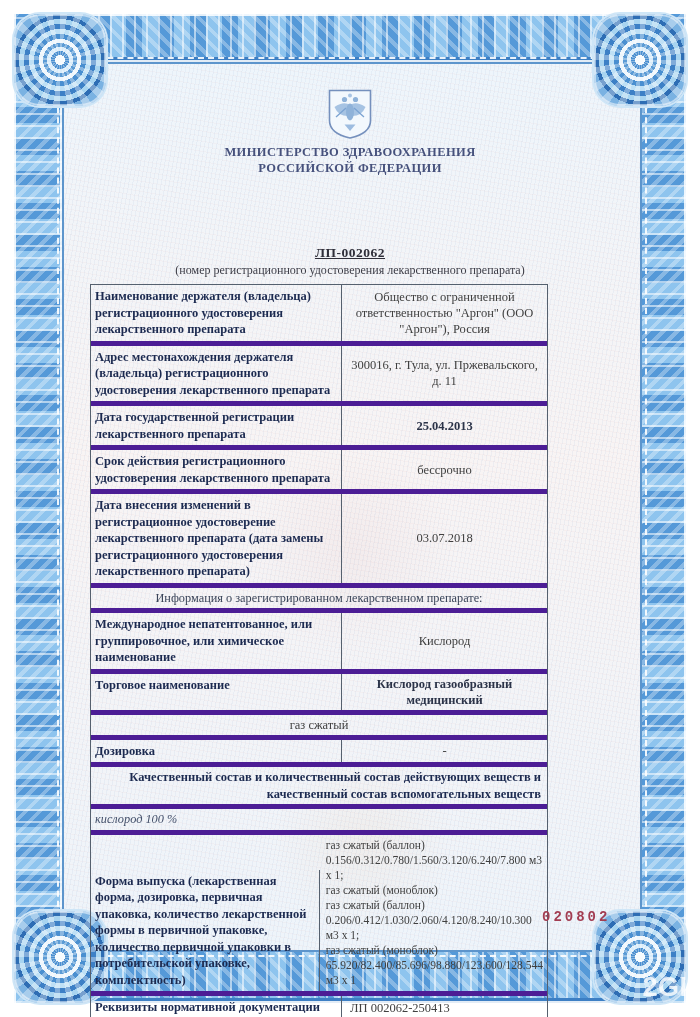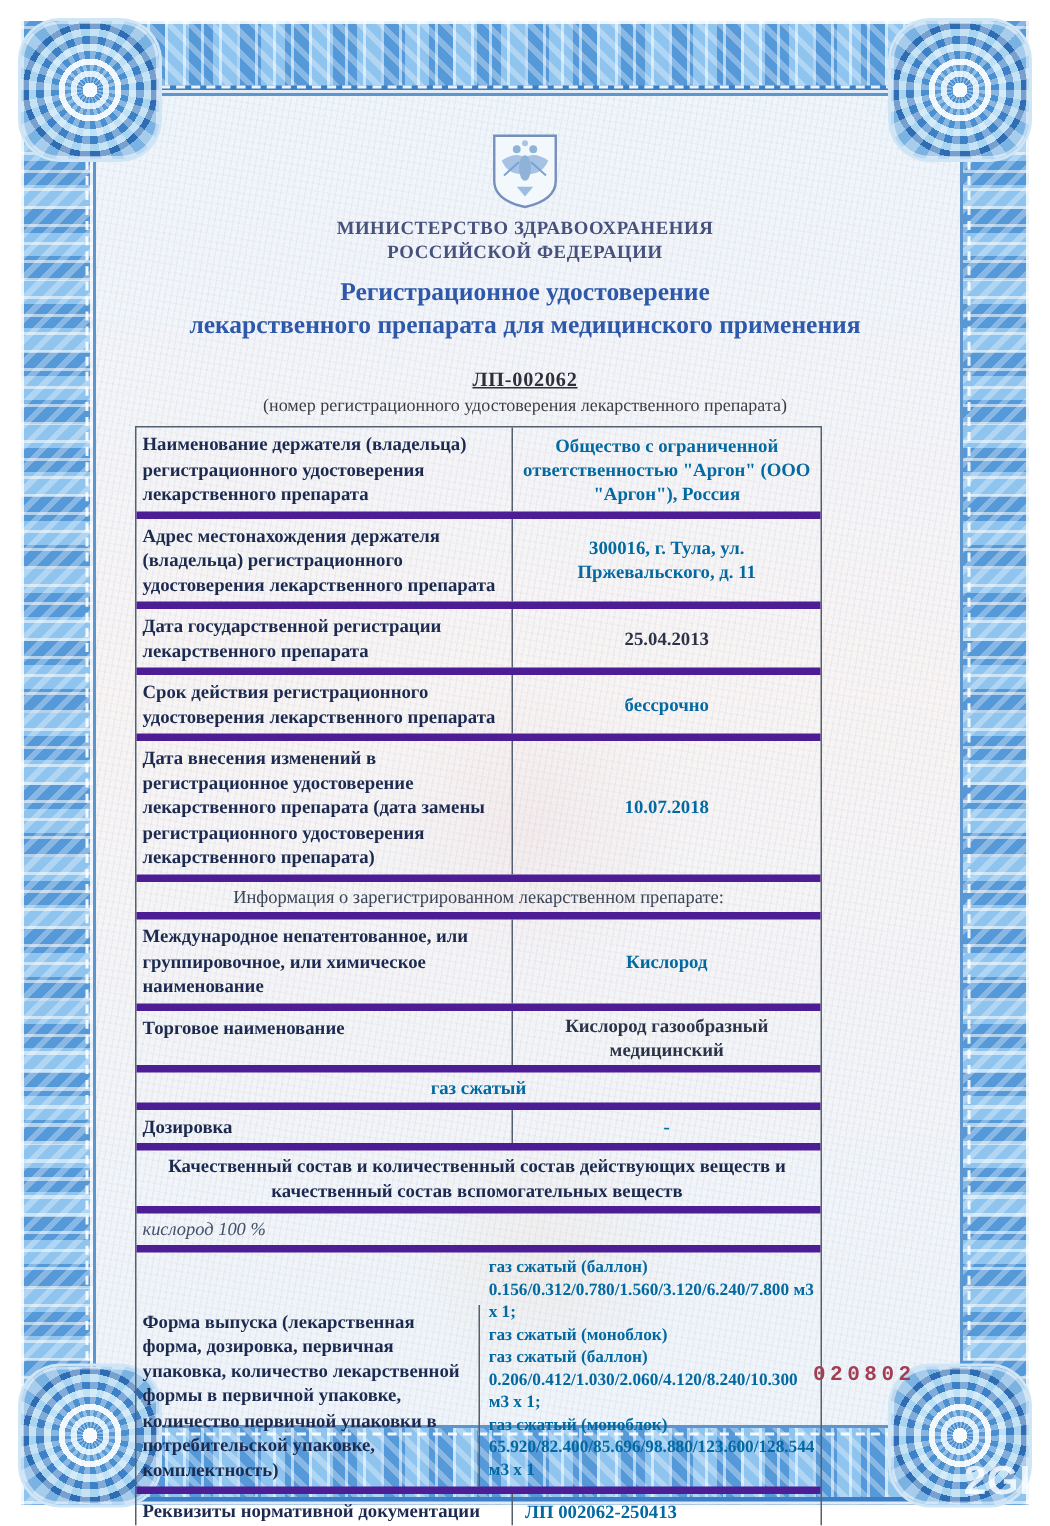--- a/index.html
+++ b/index.html
@@ -58,25 +58,25 @@
     font-size:12px;color:#3c3c46;}
 
   
   .cert-table{position:absolute;left:90px;top:284px;width:458px;z-index:4;
     border:1px solid #55606e;box-sizing:border-box;}
   .t-row{display:flex;box-sizing:border-box;border-top:5px solid #4c1d95;}
   .t-row:first-child{border-top:none;}
   .t-label{width:251px;box-sizing:border-box;border-right:1px solid #55606e;
     font-size:12.5px;line-height:16.5px;font-weight:bold;color:#1c2a50;padding:3px 8px 3px 4px;}
   .t-val{flex:1;display:flex;align-items:center;justify-content:center;text-align:center;
-    font-size:12.5px;line-height:16px;color:#0369a1;padding:2px 6px;box-sizing:border-box;font-weight:bold;}
+    font-size:12.5px;line-height:16px;color:#404040;padding:2px 6px;box-sizing:border-box;}
   .t-val.bold{font-weight:bold;color:#2b3348;}
   .t-full{width:100%;box-sizing:border-box;font-size:12.3px;line-height:16.5px;color:#3a4458;
     padding:2px 6px;text-align:center;}
-  .t-full.bold-left{font-weight:bold;color:#1c2a50;text-align:center;font-size:12.5px;padding-left:4px;}
+  .t-full.bold-left{font-weight:bold;color:#1c2a50;text-align:right;font-size:12.5px;padding-left:4px;}
   .t-full.left{text-align:left;padding-left:4px;color:#44506a;font-style:italic;}
   .t-val.lines{flex-direction:column;align-items:flex-start;justify-content:flex-start;
     text-align:left;font-size:11.5px;line-height:15.1px;padding:3px 4px 3px 6px;}
   .t-val.lines span{display:block;}
   .t-val.left-val{justify-content:flex-start;text-align:left;padding-left:8px;}
   .r0{min-height:52px;} .r1{min-height:43px;} .r2{min-height:31px;} .r3{min-height:36px;}
   .r4{min-height:62px;} .r5{min-height:21px;} .r6{min-height:22px;} .r7{min-height:47px;}
   .r8{min-height:22px;} .r9{min-height:20px;} .r10{min-height:34px;} .r11{min-height:18px;}
   .r12{min-height:121px;align-items:flex-end;} .r13{min-height:25px;}
 
@@ -114,24 +114,20 @@
       <circle cx="24" cy="7.5" r="2" fill="#a9c4e4"></circle>
       <path d="M18.5 36.5 h11 l-5.5 6.5 Z" fill="#9dbce0"></path>
       <path d="M10 29 L20 20 M38 29 L28 20" stroke="#7ba3d2" stroke-width="1.3" fill="none"></path>
     </svg>
   </div>
 
   <div class="ministry">
     <div>МИНИСТЕРСТВО ЗДРАВООХРАНЕНИЯ</div>
     <div>РОССИЙСКОЙ ФЕДЕРАЦИИ</div>
   </div>
-  <div class="doc-title">
-    <div>Регистрационное удостоверение</div>
-    <div>лекарственного препарата для медицинского применения</div>
-  </div>
   <div class="reg-num">ЛП-002062</div>
   <div class="reg-cap">(номер регистрационного удостоверения лекарственного препарата)</div>
 
   <div class="cert-table">
 
     <div class="t-row r0">
       <div class="t-label">Наименование держателя (владельца) регистрационного удостоверения лекарственного препарата</div>
       <div class="t-val">Общество с ограниченной ответственностью "Аргон" (ООО "Аргон"), Россия</div>
     </div>
 
@@ -145,21 +141,21 @@
       <div class="t-val bold">25.04.2013</div>
     </div>
 
     <div class="t-row r3">
       <div class="t-label">Срок действия регистрационного удостоверения лекарственного препарата</div>
       <div class="t-val">бессрочно</div>
     </div>
 
     <div class="t-row r4">
       <div class="t-label">Дата внесения изменений в регистрационное удостоверение лекарственного препарата (дата замены регистрационного удостоверения лекарственного препарата)</div>
-      <div class="t-val">10.07.2018</div>
+      <div class="t-val">03.07.2018</div>
     </div>
 
     <div class="t-row r5">
       <div class="t-full">Информация о зарегистрированном лекарственном препарате:</div>
     </div>
 
     <div class="t-row r7">
       <div class="t-label">Международное непатентованное, или группировочное, или химическое наименование</div>
       <div class="t-val">Кислород</div>
     </div>

